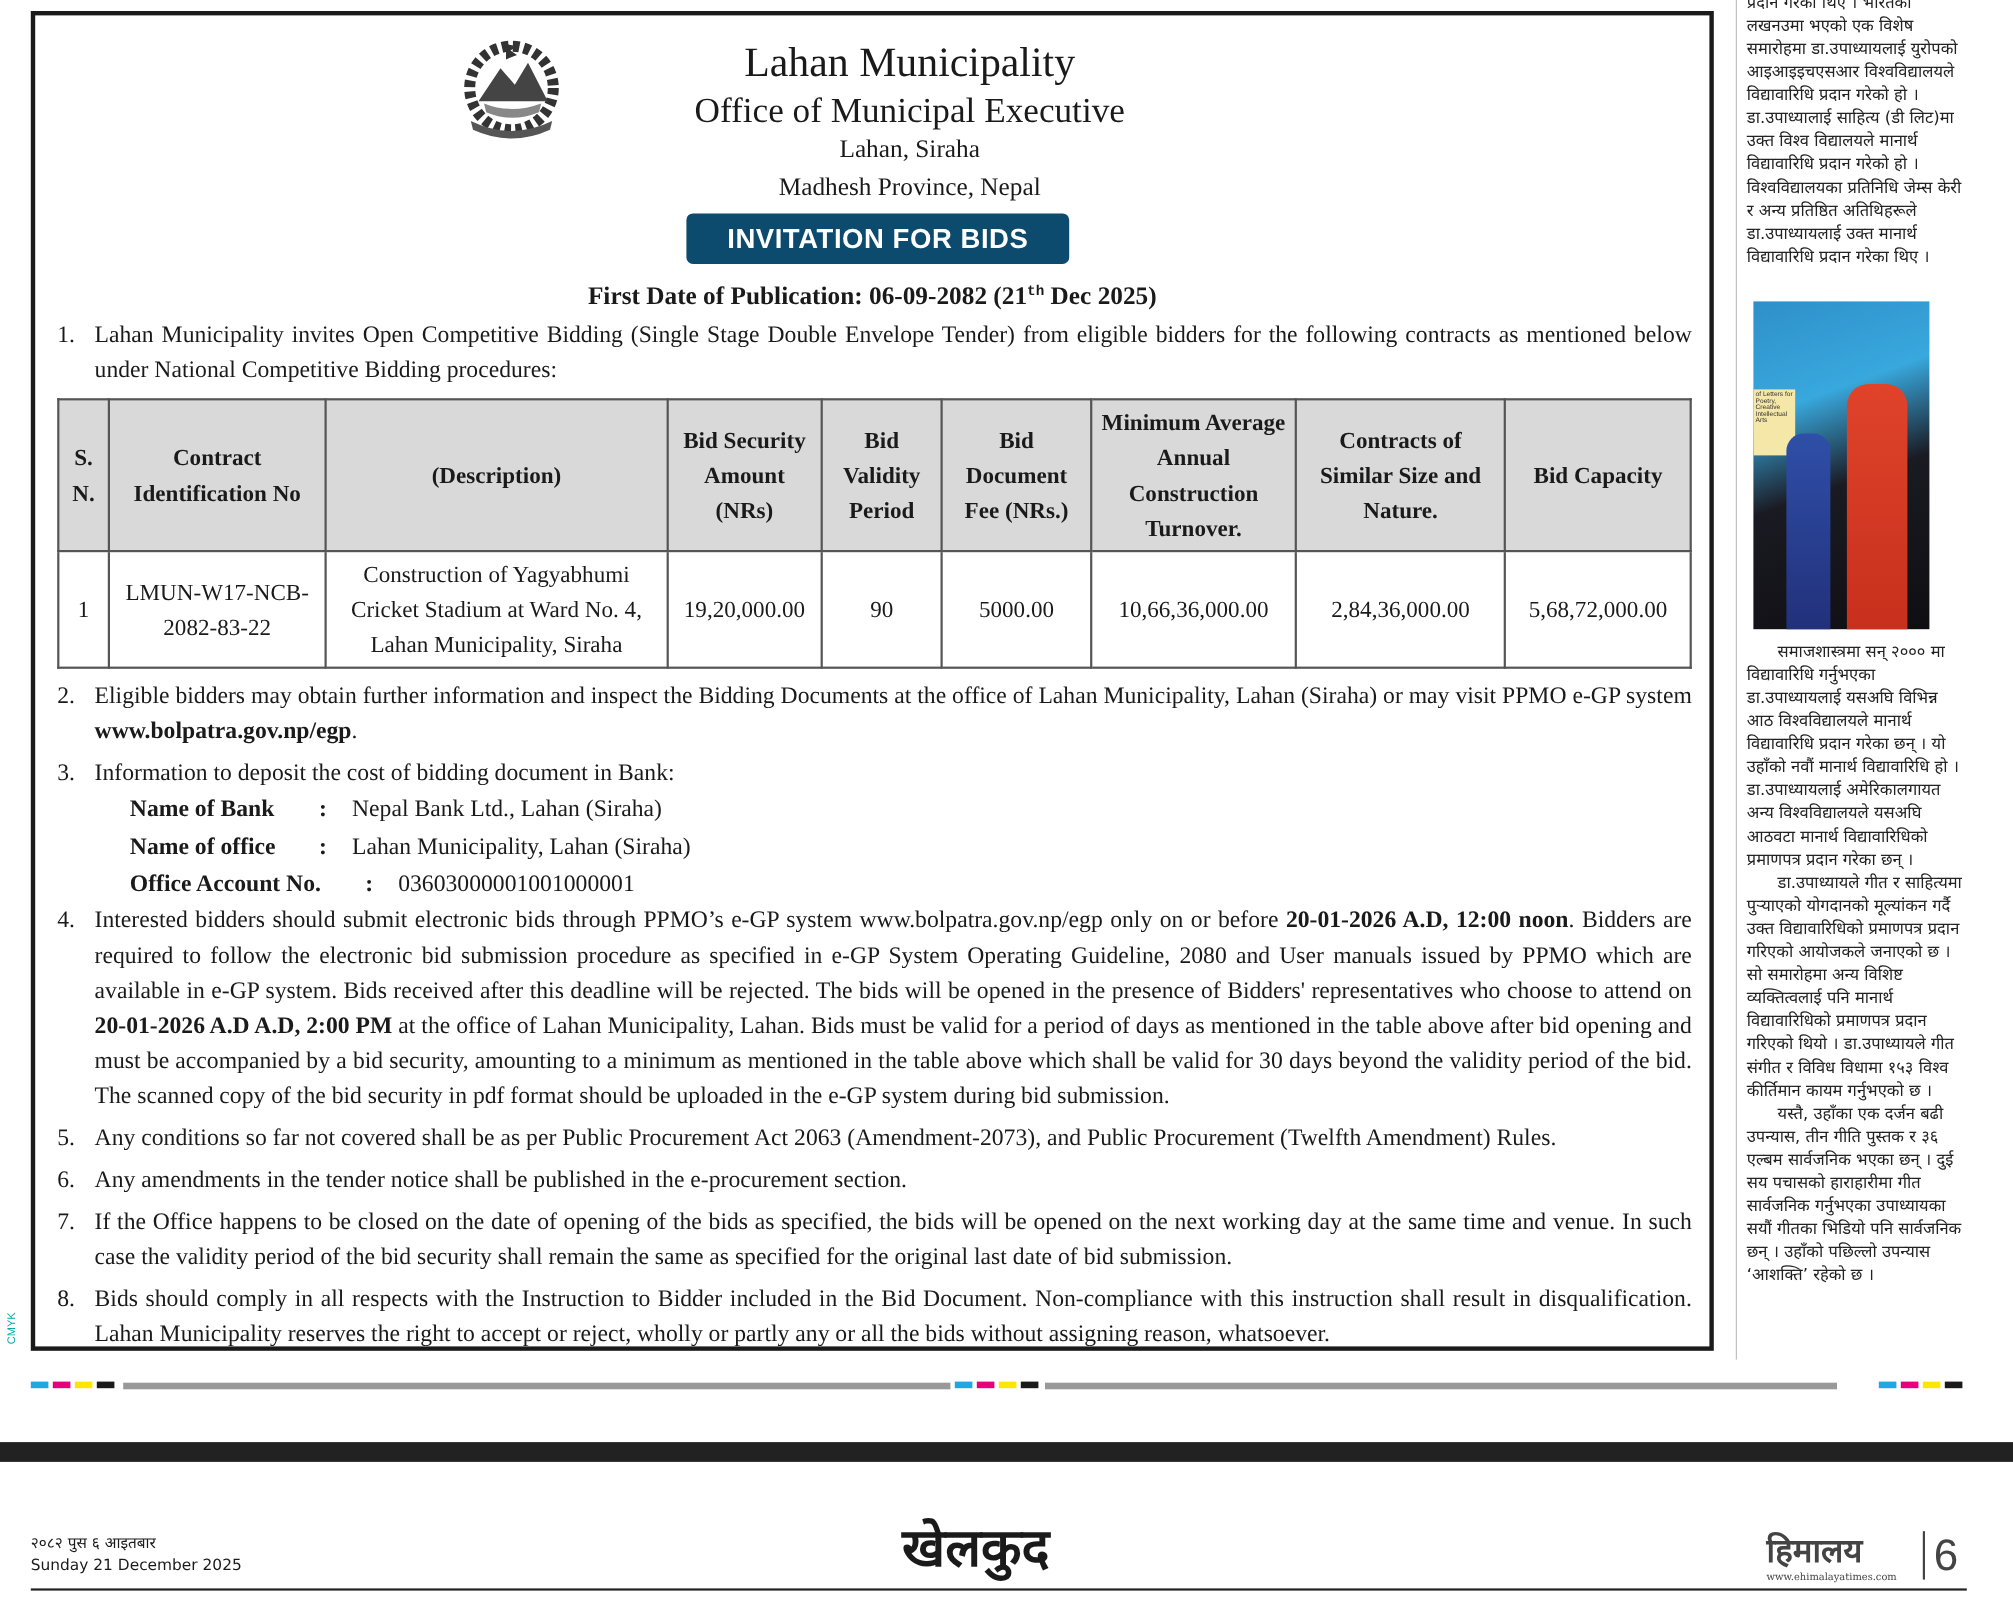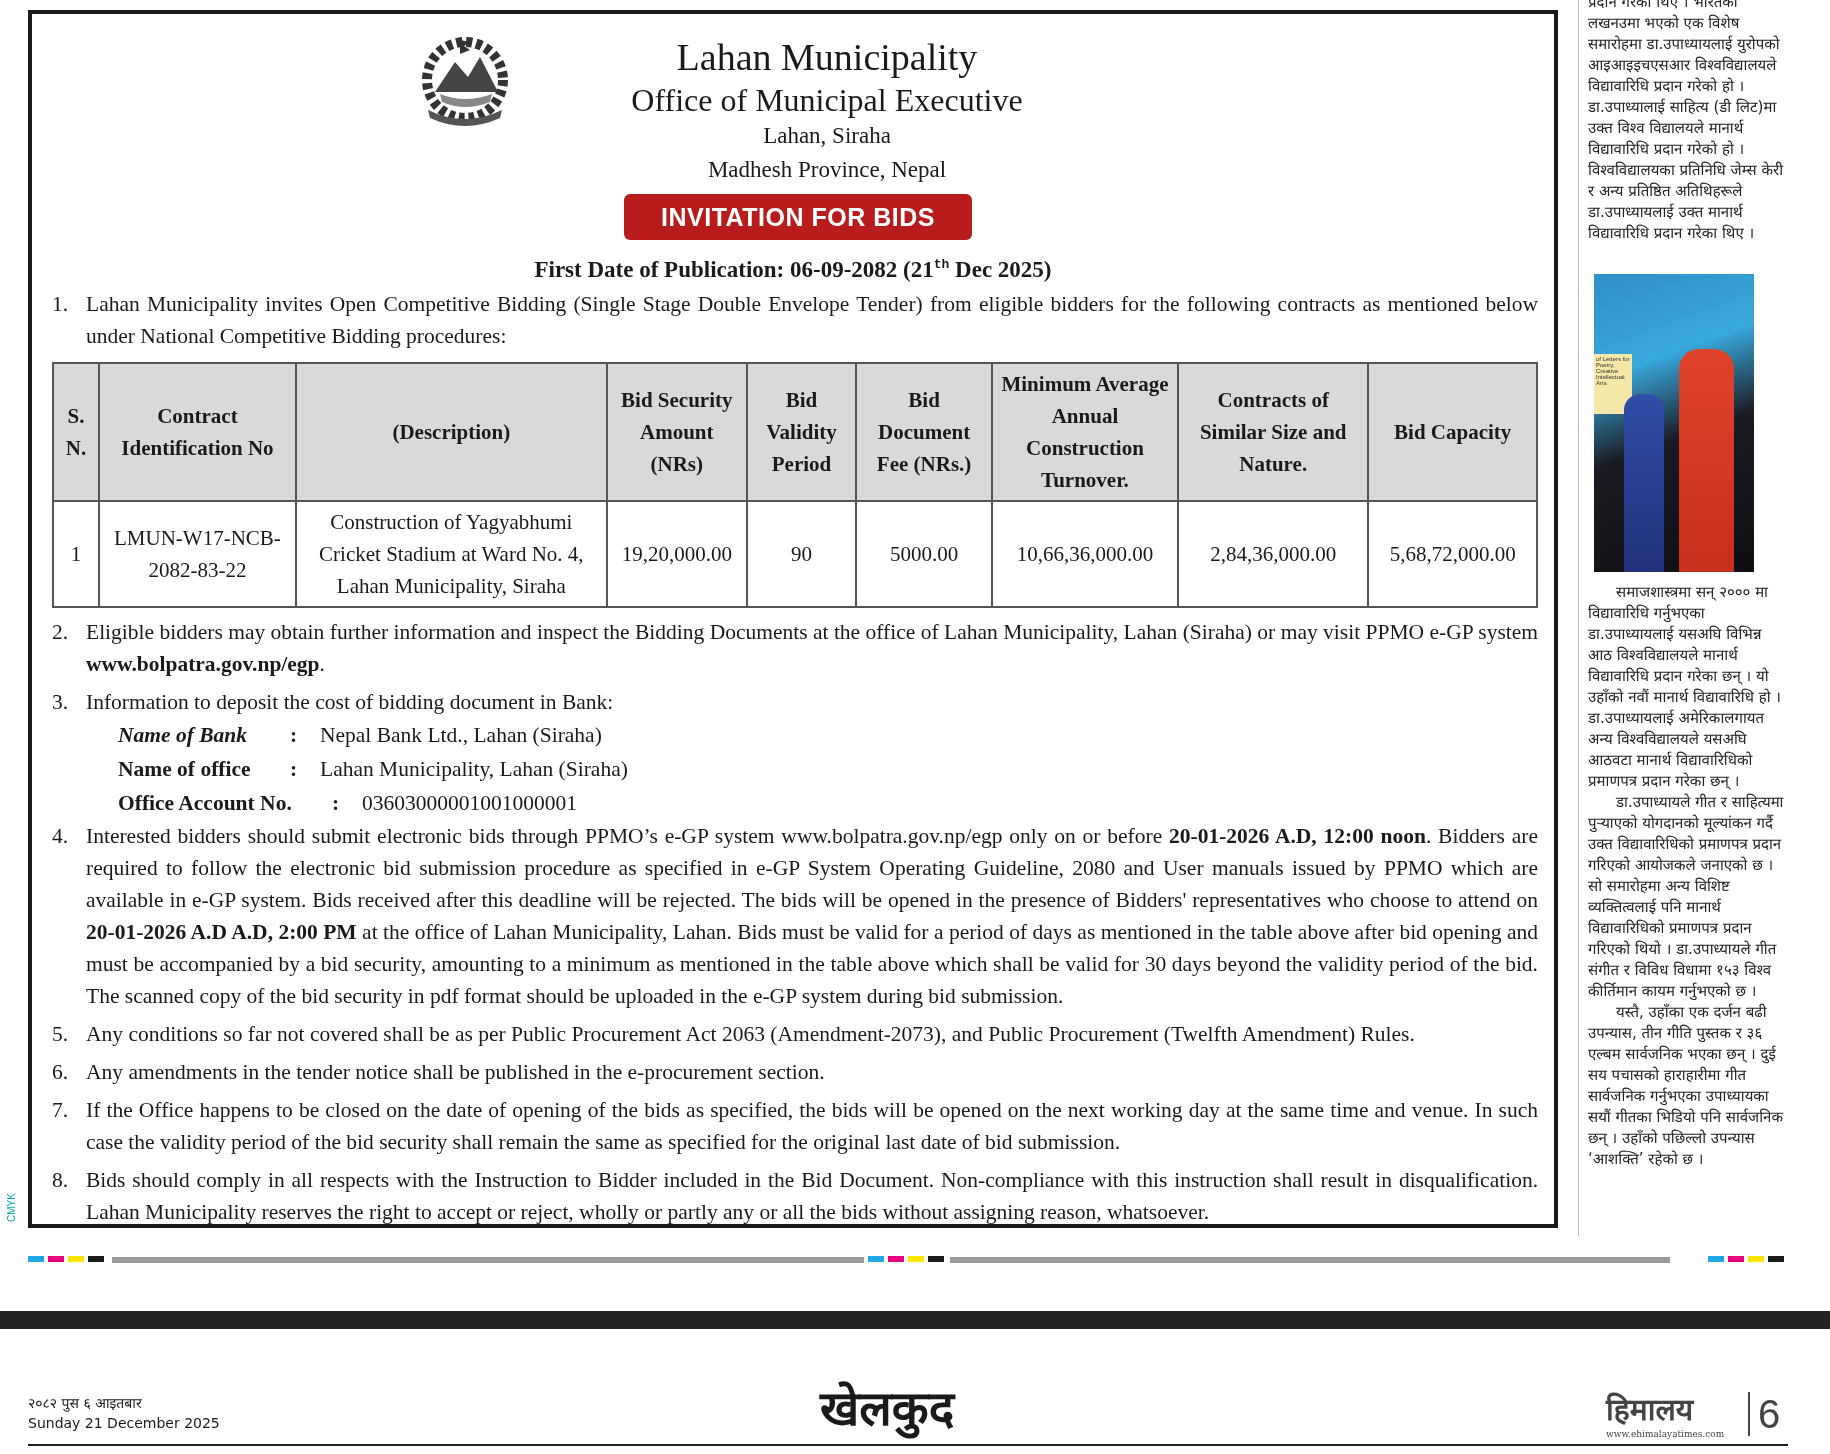--- a/index.html
+++ b/index.html
@@ -5,36 +5,36 @@
   html, body { margin:0; padding:0; background:#fff; }
   body { width:1830px; height:1454px; position:relative; overflow:hidden; font-family:"Liberation Serif", serif; color:#1a1a1a; }
 
   .notice { position:absolute; left:28px; top:10px; width:1530px; height:1218px; border:4px solid #1a1a1a; box-sizing:border-box; }
   .emblem { position:absolute; left:378px; top:18px; width:110px; height:100px; }
   .center-col { position:absolute; left:570px; width:450px; text-align:center; font-weight:normal; }
   .title1 { top:20px; font-size:38px; line-height:46px; }
   .title2 { top:68px; font-size:32px; line-height:36px; }
   .title3 { top:106px; font-size:23px; line-height:32px; }
   .title4 { top:140px; font-size:23px; line-height:32px; }
-  .ifb { position:absolute; left:592px; top:180px; width:348px; height:46px; background:#b91c1c; color:#fff; border-radius:6px; font-family:"Liberation Sans", sans-serif; font-weight:bold; font-size:25px; line-height:46px; text-align:center; letter-spacing:0.5px; }
+  .ifb { position:absolute; left:592px; top:180px; width:348px; height:46px; background:#0c4a6e; color:#fff; border-radius:6px; font-family:"Liberation Sans", sans-serif; font-weight:bold; font-size:25px; line-height:46px; text-align:center; letter-spacing:0.5px; }
   .pubdate { position:absolute; left:0; right:0; top:236px; text-align:center; font-weight:bold; font-size:23px; line-height:30px; }
   .pubdate sup { font-size:13px;font-family:Liberation Mono, monospace; }
 
   .body { position:absolute; left:20px; top:274px; width:1486px; font-size:21.5px; line-height:32px; }
   .item { position:relative; padding-left:34px; text-align:justify; }
   .item .num { position:absolute; left:0; top:0; }
   .gap { height:6px; }
 
   table.bid { border-collapse:collapse; width:1486px; margin:10px 0 8px 0; font-size:21px; }
   table.bid th { background:#d9d9d9; font-weight:bold; line-height:32px; border:2px solid #555; padding:4px 6px; text-align:center; }
   table.bid td { border:2px solid #555; line-height:32px; padding:4px 6px; text-align:center; }
 
   .bankrow { padding-left:66px; line-height:34px; }
   .bankrow b { display:inline-block; }
-  .lbl1 { width:172px;font-style:italic; } .lbl2 { width:172px; } .lbl3 { width:214px; }
+  .lbl1 { width:172px; } .lbl2 { width:172px; } .lbl3 { width:214px; }
   .colon { display:inline-block; width:30px; font-weight:bold; }
 
   .sidecol { position:absolute; left:1588px; top:0; width:200px; font-family:"DejaVu Sans", sans-serif; font-size:15px; line-height:21px; color:#222; }
   .side-rule { position:absolute; left:1578px; top:0; width:1px; height:1236px; background:#bbb; }
   .photo { position:absolute; left:1594px; top:274px; width:160px; height:298px; background:linear-gradient(160deg,#2f8fc9 0%,#38a8dd 30%,#1a1a22 55%,#0e0e12 100%); overflow:hidden; }
   .photo .p1 { position:absolute; left:30px; top:120px; width:40px; height:180px; background:linear-gradient(#2f4fa8,#22307a); border-radius:16px 16px 0 0; }
   .photo .p2 { position:absolute; left:85px; top:75px; width:55px; height:225px; background:linear-gradient(#e0432a,#c7301d); border-radius:20px 20px 0 0; }
   .photo .sign { position:absolute; left:0; top:80px; width:38px; height:60px; background:#f4e7a8; font-family:"Liberation Sans", sans-serif; font-size:6px; color:#333; padding:2px; box-sizing:border-box; }
   .sw { position:absolute; top:1256px; width:16px; height:6px; }
   .reg { position:absolute; top:1257px; height:6px; background:#999; }

